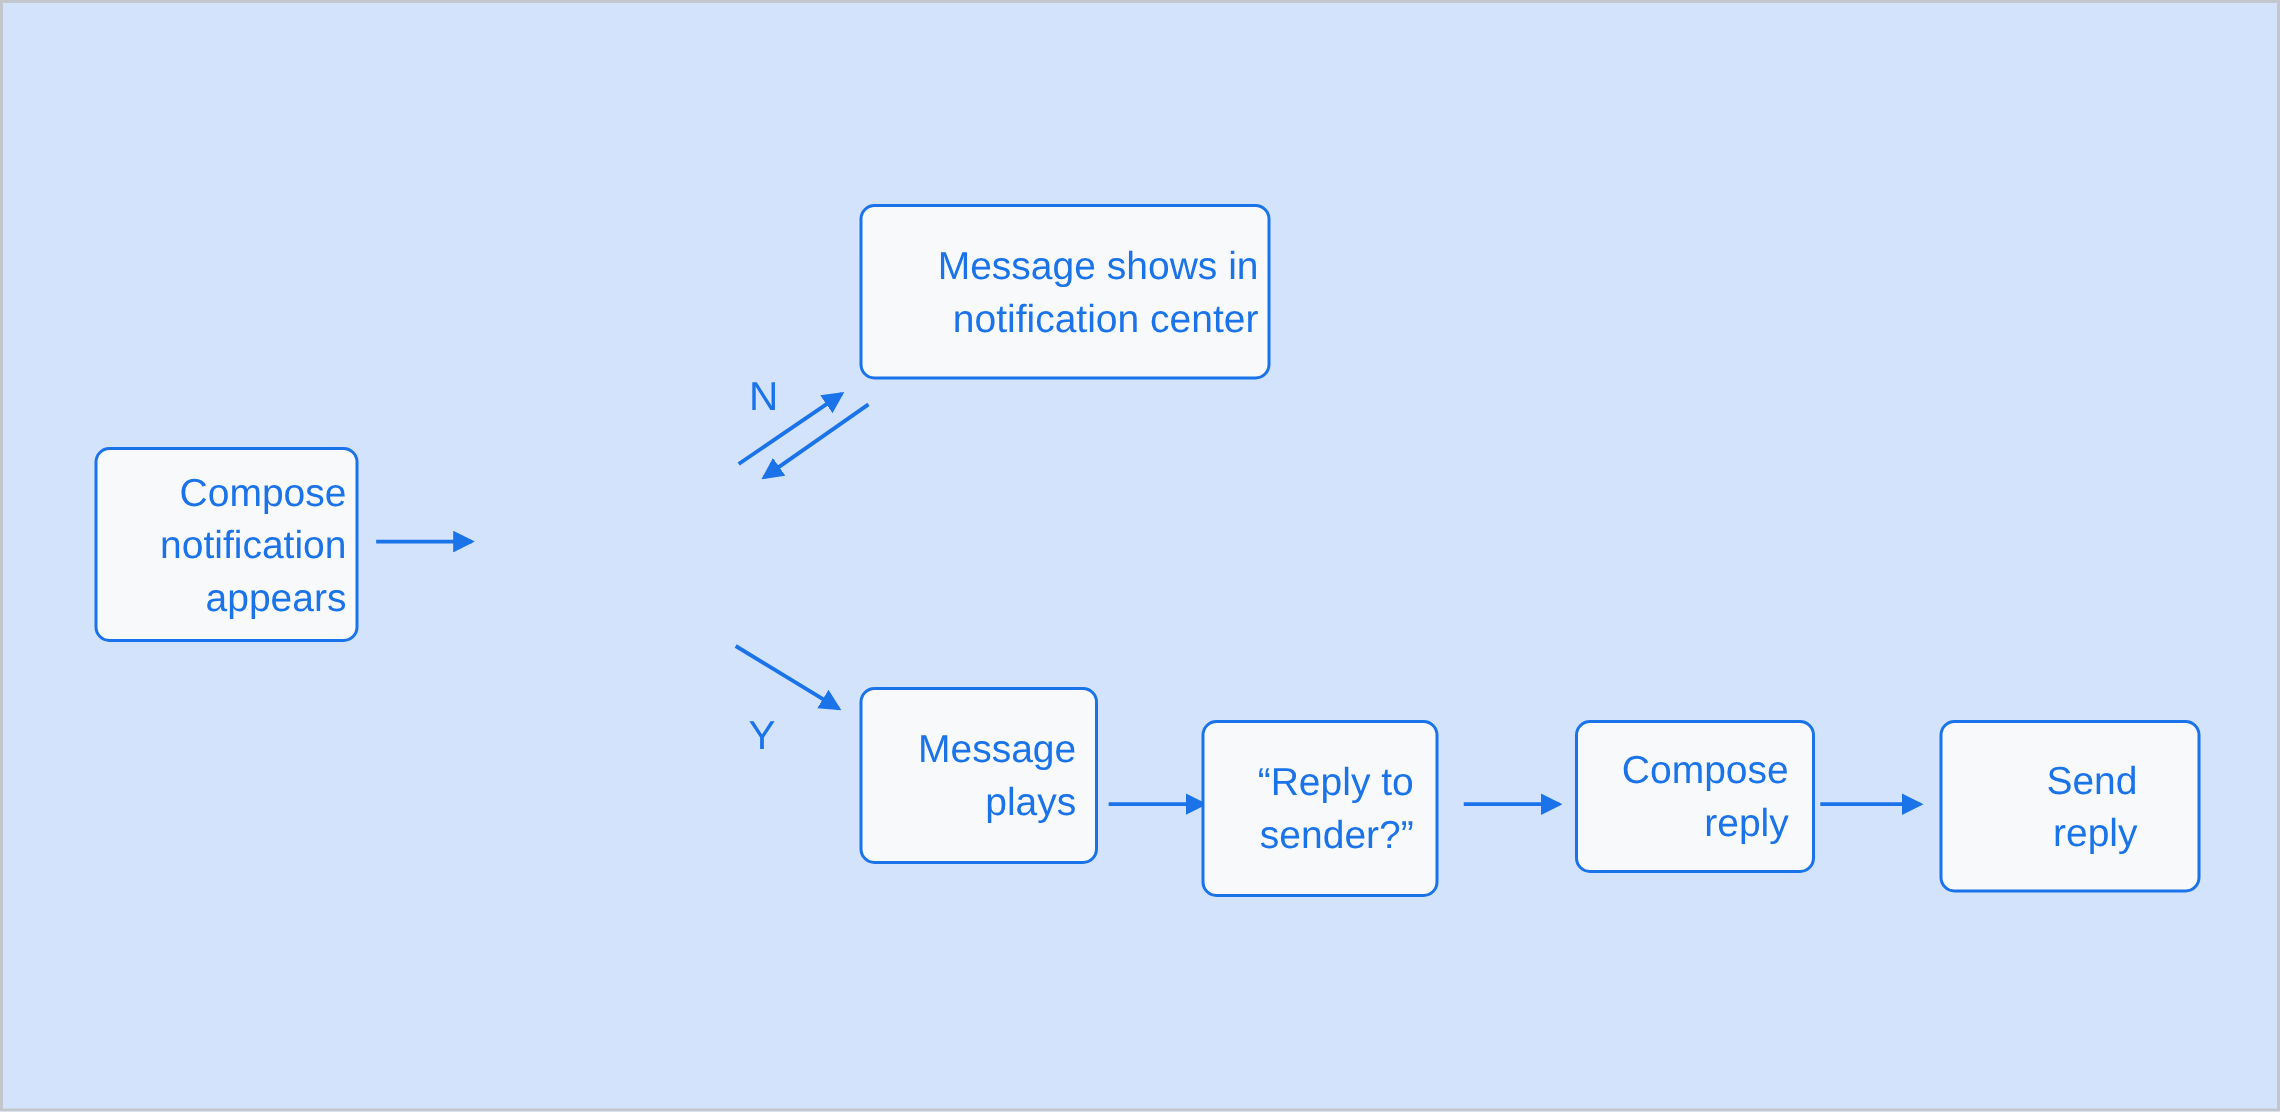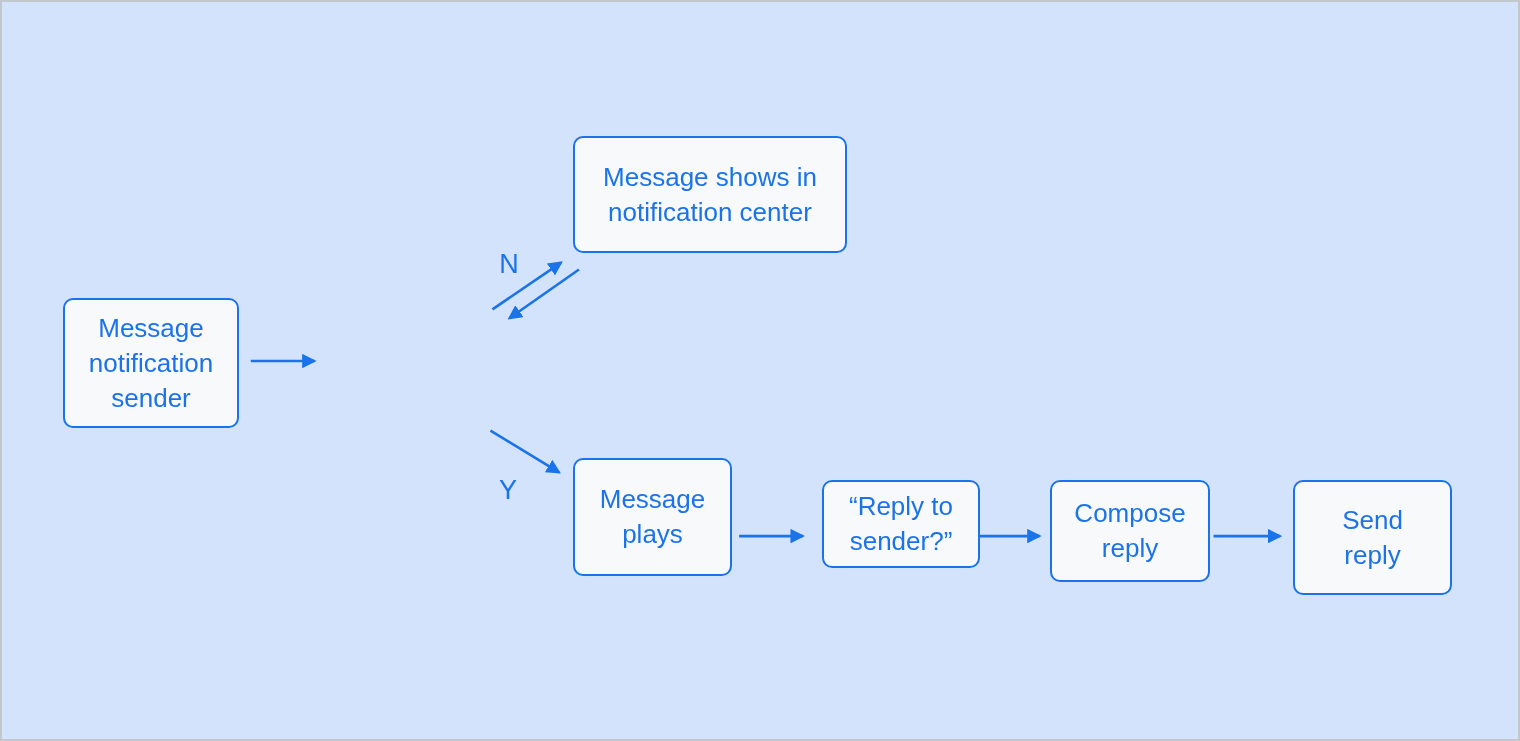--- a/index.html
+++ b/index.html
@@ -27,20 +27,21 @@
     display:flex;align-items:center;justify-content:center;
     text-align:center;
     font-size:26px;line-height:35px;
     color:var(--blue);
   }
   .node.box{
     background:var(--box-fill);
     border:2.4px solid var(--blue);
     border-radius:10px;
     padding:6px;
+    text-align:right;
   }
   .node.circle{
     background:var(--green-fill);
     border:2.4px solid var(--green);
     border-radius:50%;
     color:var(--green);
   }
   .branch-label{
     position:absolute;
     font-size:27px;line-height:30px;
@@ -63,41 +64,41 @@
     <line x1="248" y1="361" x2="312" y2="361" marker-end="url(#arrow)"></line>
     <line x1="491" y1="309" x2="560" y2="262" marker-end="url(#arrow)"></line>
     <line x1="578" y1="269" x2="508" y2="318" marker-end="url(#arrow)"></line>
     <line x1="489" y1="431" x2="558" y2="473" marker-end="url(#arrow)"></line>
     <line x1="739" y1="537" x2="803" y2="537" marker-end="url(#arrow)"></line>
     <line x1="977" y1="537" x2="1041" y2="537" marker-end="url(#arrow)"></line>
     <line x1="1216" y1="537" x2="1283" y2="537" marker-end="url(#arrow)"></line>
   </svg>
 
   <div class="node box" style="left:61px;top:296px;width:176px;height:130px">
-    <span>Message notification sender</span>
+    <span>Compose notification appears</span>
   </div>
 
 
   <div class="node box" style="left:571px;top:134px;width:274px;height:117px">
     <span>Message shows in notification center</span>
   </div>
 
   <div class="node box" style="left:571px;top:456px;width:159px;height:118px">
     <span style="max-width:130px">Message plays</span>
   </div>
 
-  <div class="node box" style="left:820px;top:478px;width:158px;height:88px">
+  <div class="node box" style="left:799px;top:478px;width:158px;height:118px">
     <span style="max-width:125px">“Reply to sender?”</span>
   </div>
 
   <div class="node box" style="left:1048px;top:478px;width:160px;height:102px">
     <span style="max-width:125px">Compose reply</span>
   </div>
 
-  <div class="node box" style="left:1291px;top:478px;width:159px;height:115px">
+  <div class="node box" style="left:1291px;top:478px;width:174px;height:115px">
     <span style="max-width:90px">Send reply</span>
   </div>
 
   <div class="branch-label" style="left:493px;top:247px">N</div>
 
   <div class="branch-label" style="left:492px;top:473px">Y</div>
 
 </div>
 
 </body></html>

